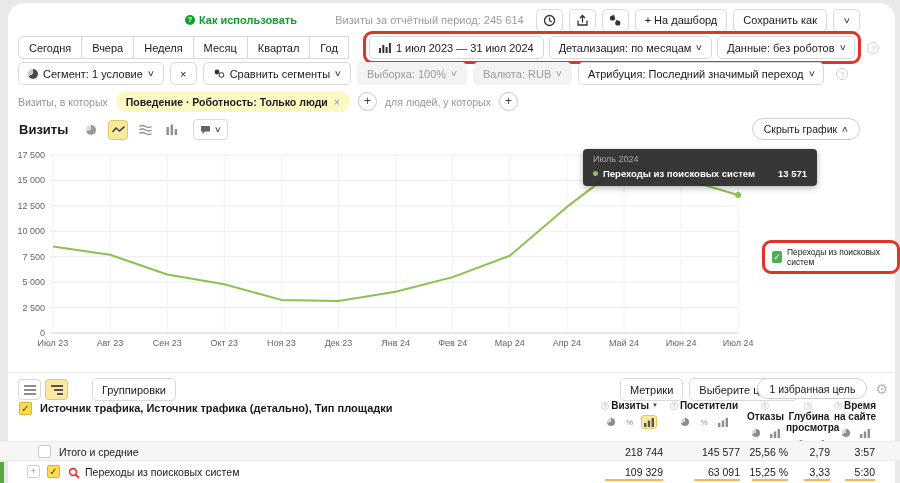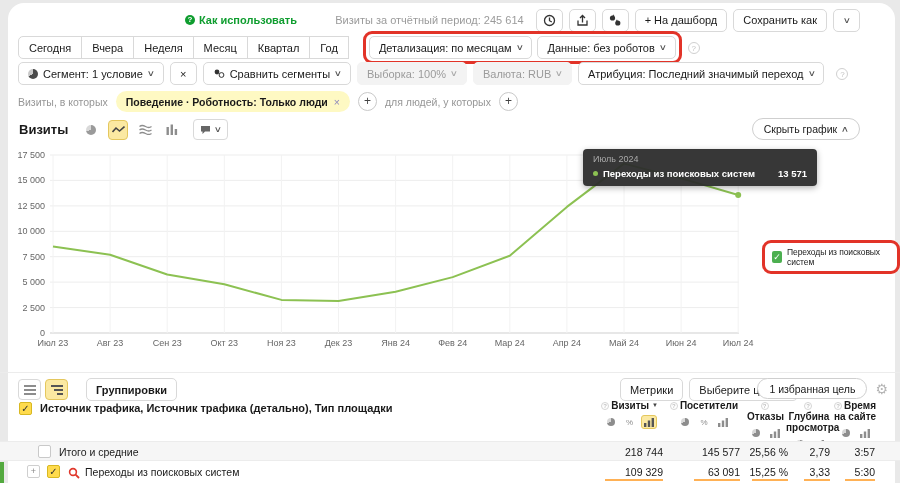--- a/index.html
+++ b/index.html
@@ -154,20 +154,29 @@
   </div>
 
   <div id="row2" class="abs">
     <span class="seg">Сегодня</span>
     <span class="seg">Вчера</span>
     <span class="seg">Неделя</span>
     <span class="seg">Месяц</span>
     <span class="seg">Квартал</span>
     <span class="seg">Год</span>
     <span class="redbox">
+      <span class="btn">
+        <svg width="12" height="11" viewBox="0 0 12 11">
+            <rect x="0" y="6" width="2" height="5" fill="#333"></rect>
+            <rect x="3.3" y="3" width="2" height="8" fill="#333"></rect>
+            <rect x="6.6" y="5" width="2" height="6" fill="#333"></rect>
+            <rect x="9.9" y="1" width="2" height="10" fill="#333"></rect>
+          </svg>
+        <span>1 июл 2023 — 31 июл 2024</span>
+      </span>
       <span class="btn">
         <span>Детализация: по месяцам</span>
           <span class="chev">∨</span>
       </span>
       <span class="btn">
         <span>Данные: без роботов</span>
           <span class="chev">∨</span>
       </span>
     </span>
     <span class="infocirc">?</span>
@@ -321,21 +330,21 @@
           <rect x="0" y="8" width="12" height="2" fill="#8d8d8d"></rect>
         </svg>
     </span>
     <span class="tbtn sel">
       <svg width="12" height="10" viewBox="0 0 12 10">
           <rect x="0" y="0" width="12" height="2" fill="#555"></rect>
           <rect x="3" y="4" width="9" height="2" fill="#555"></rect>
           <rect x="6" y="8" width="6" height="2" fill="#555"></rect>
         </svg>
     </span>
-    <span class="btn" style="margin-left:14px;font-weight:bold;">Группировки</span>
+    <span class="btn" style="margin-left:20px;">Группировки</span>
   </div>
 
   <div id="tbl-toolbar-r" class="abs">
     <span class="btn">Метрики</span>
     <span class="btn">
       <span>Выберите цель</span>
         <span class="chev">∨</span>
     </span>
   </div>
   <div id="goal-cluster">

